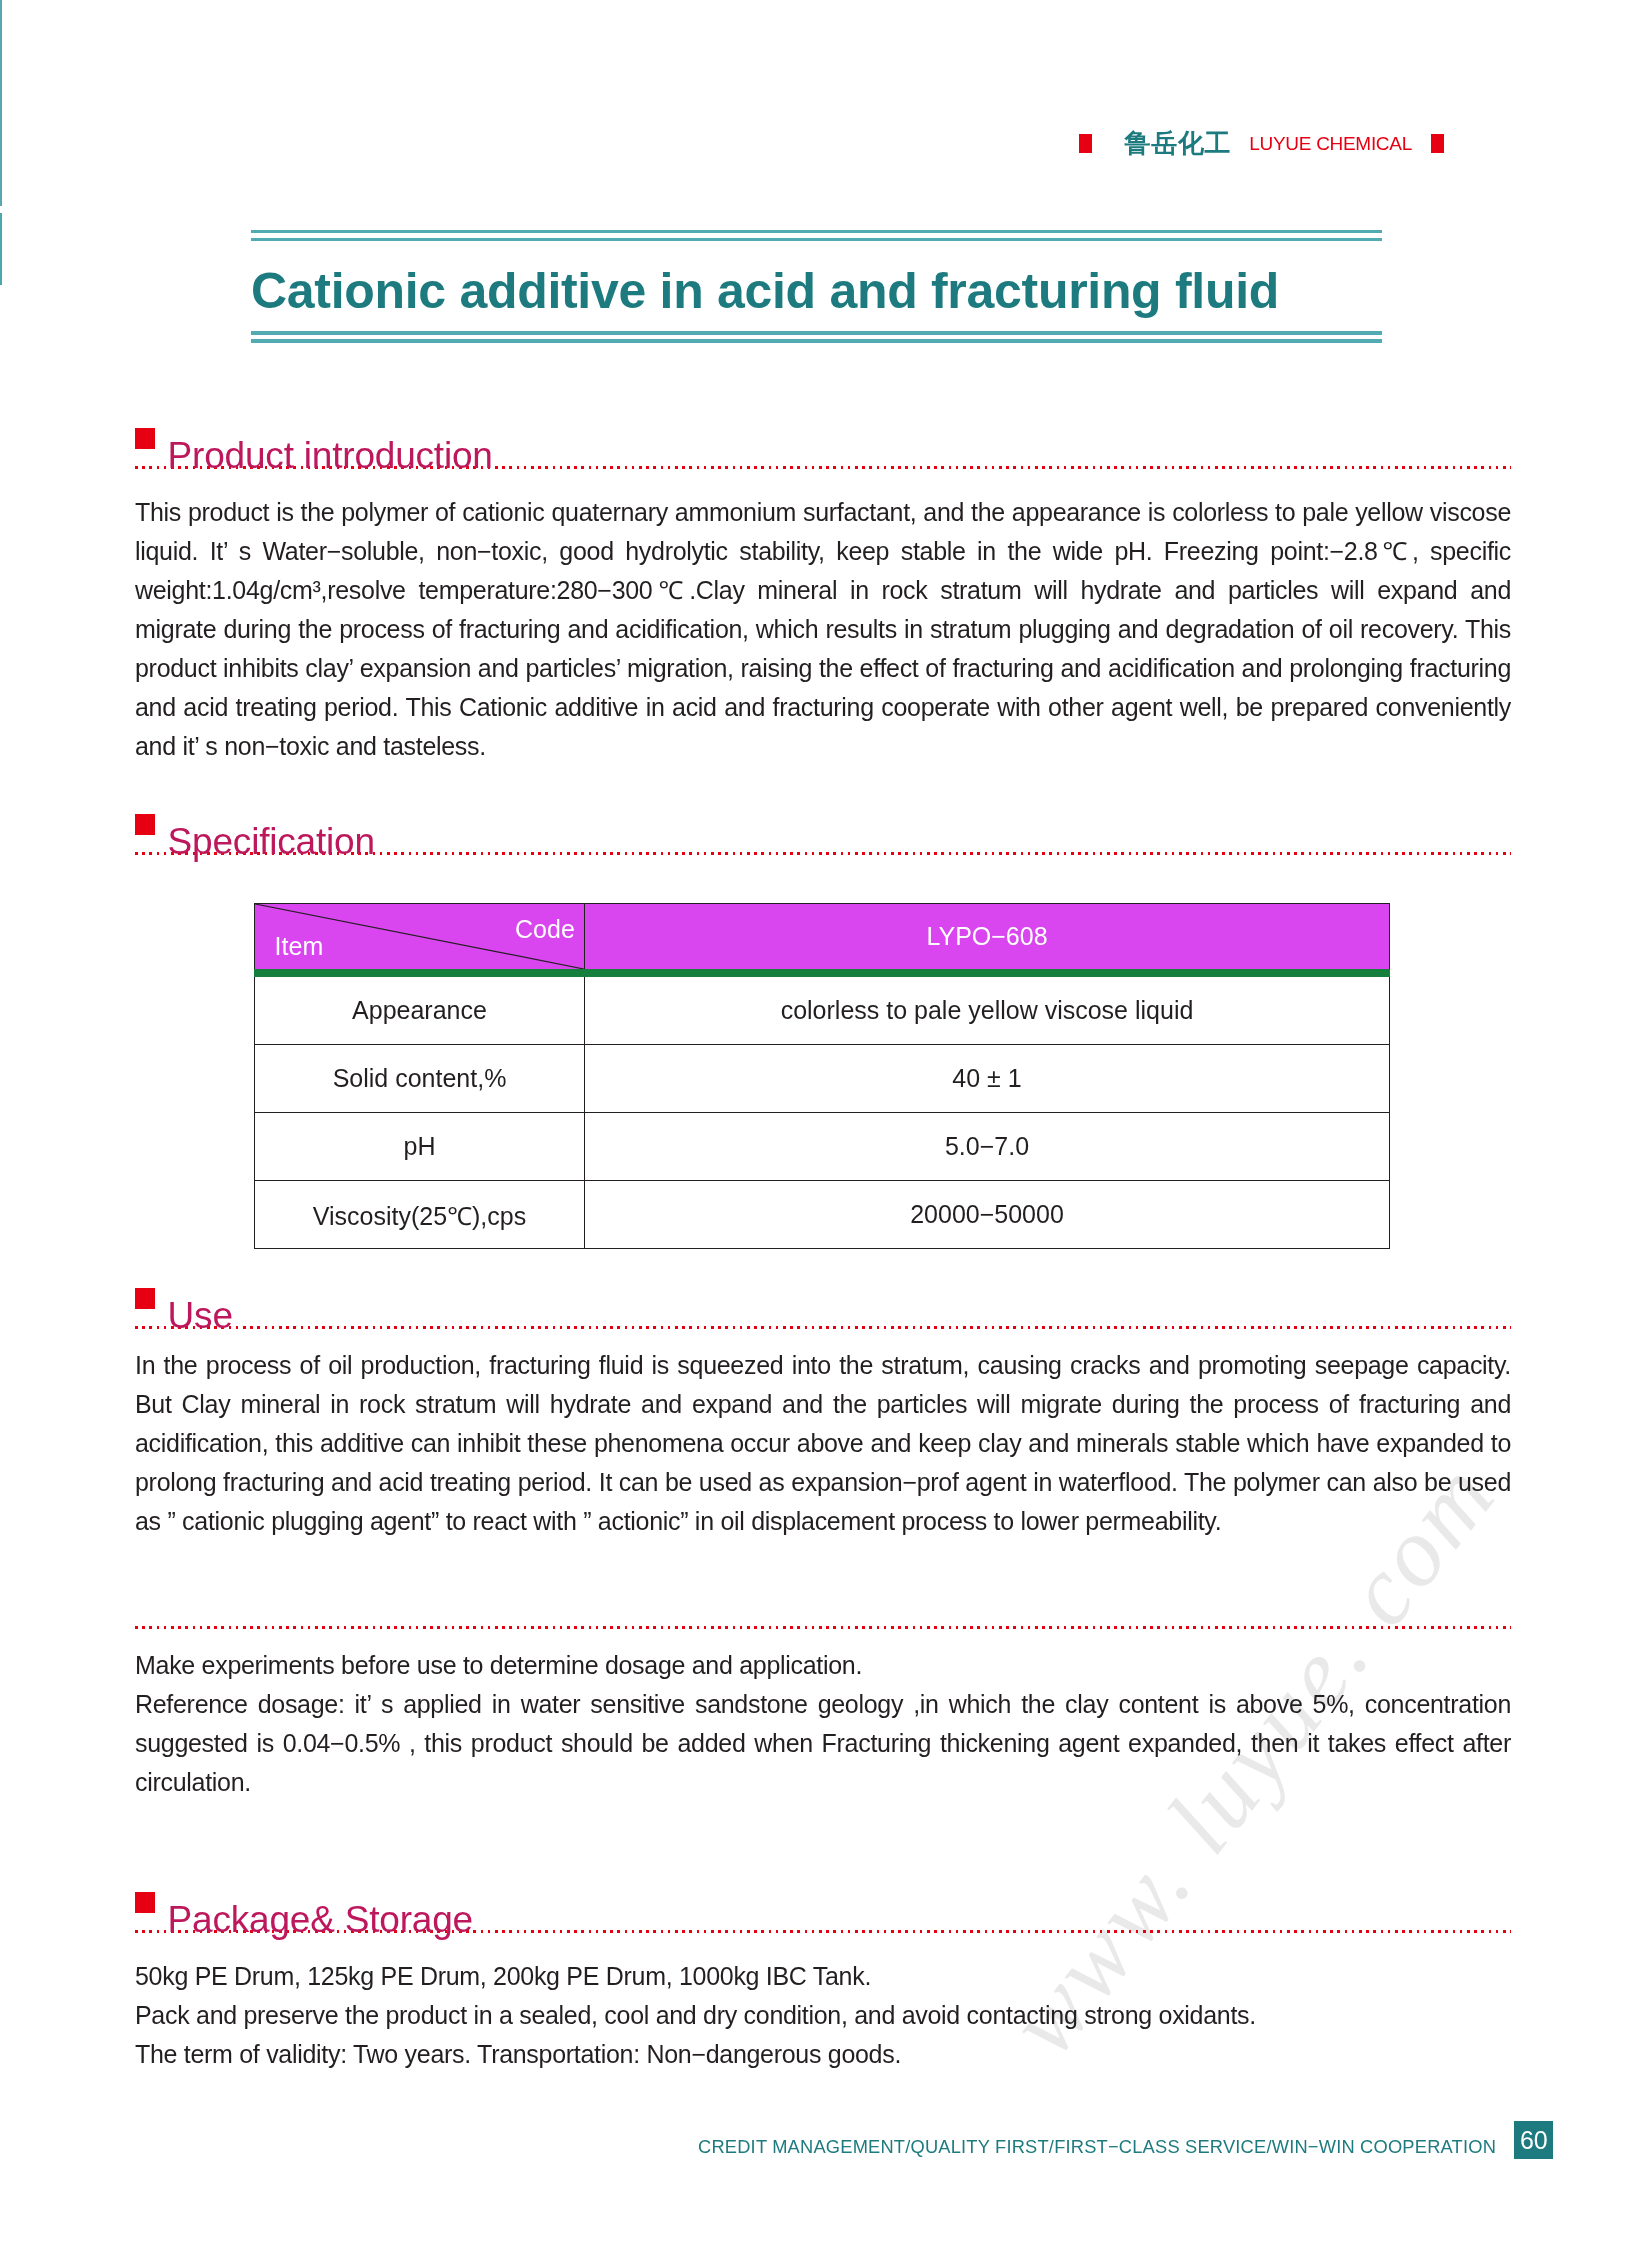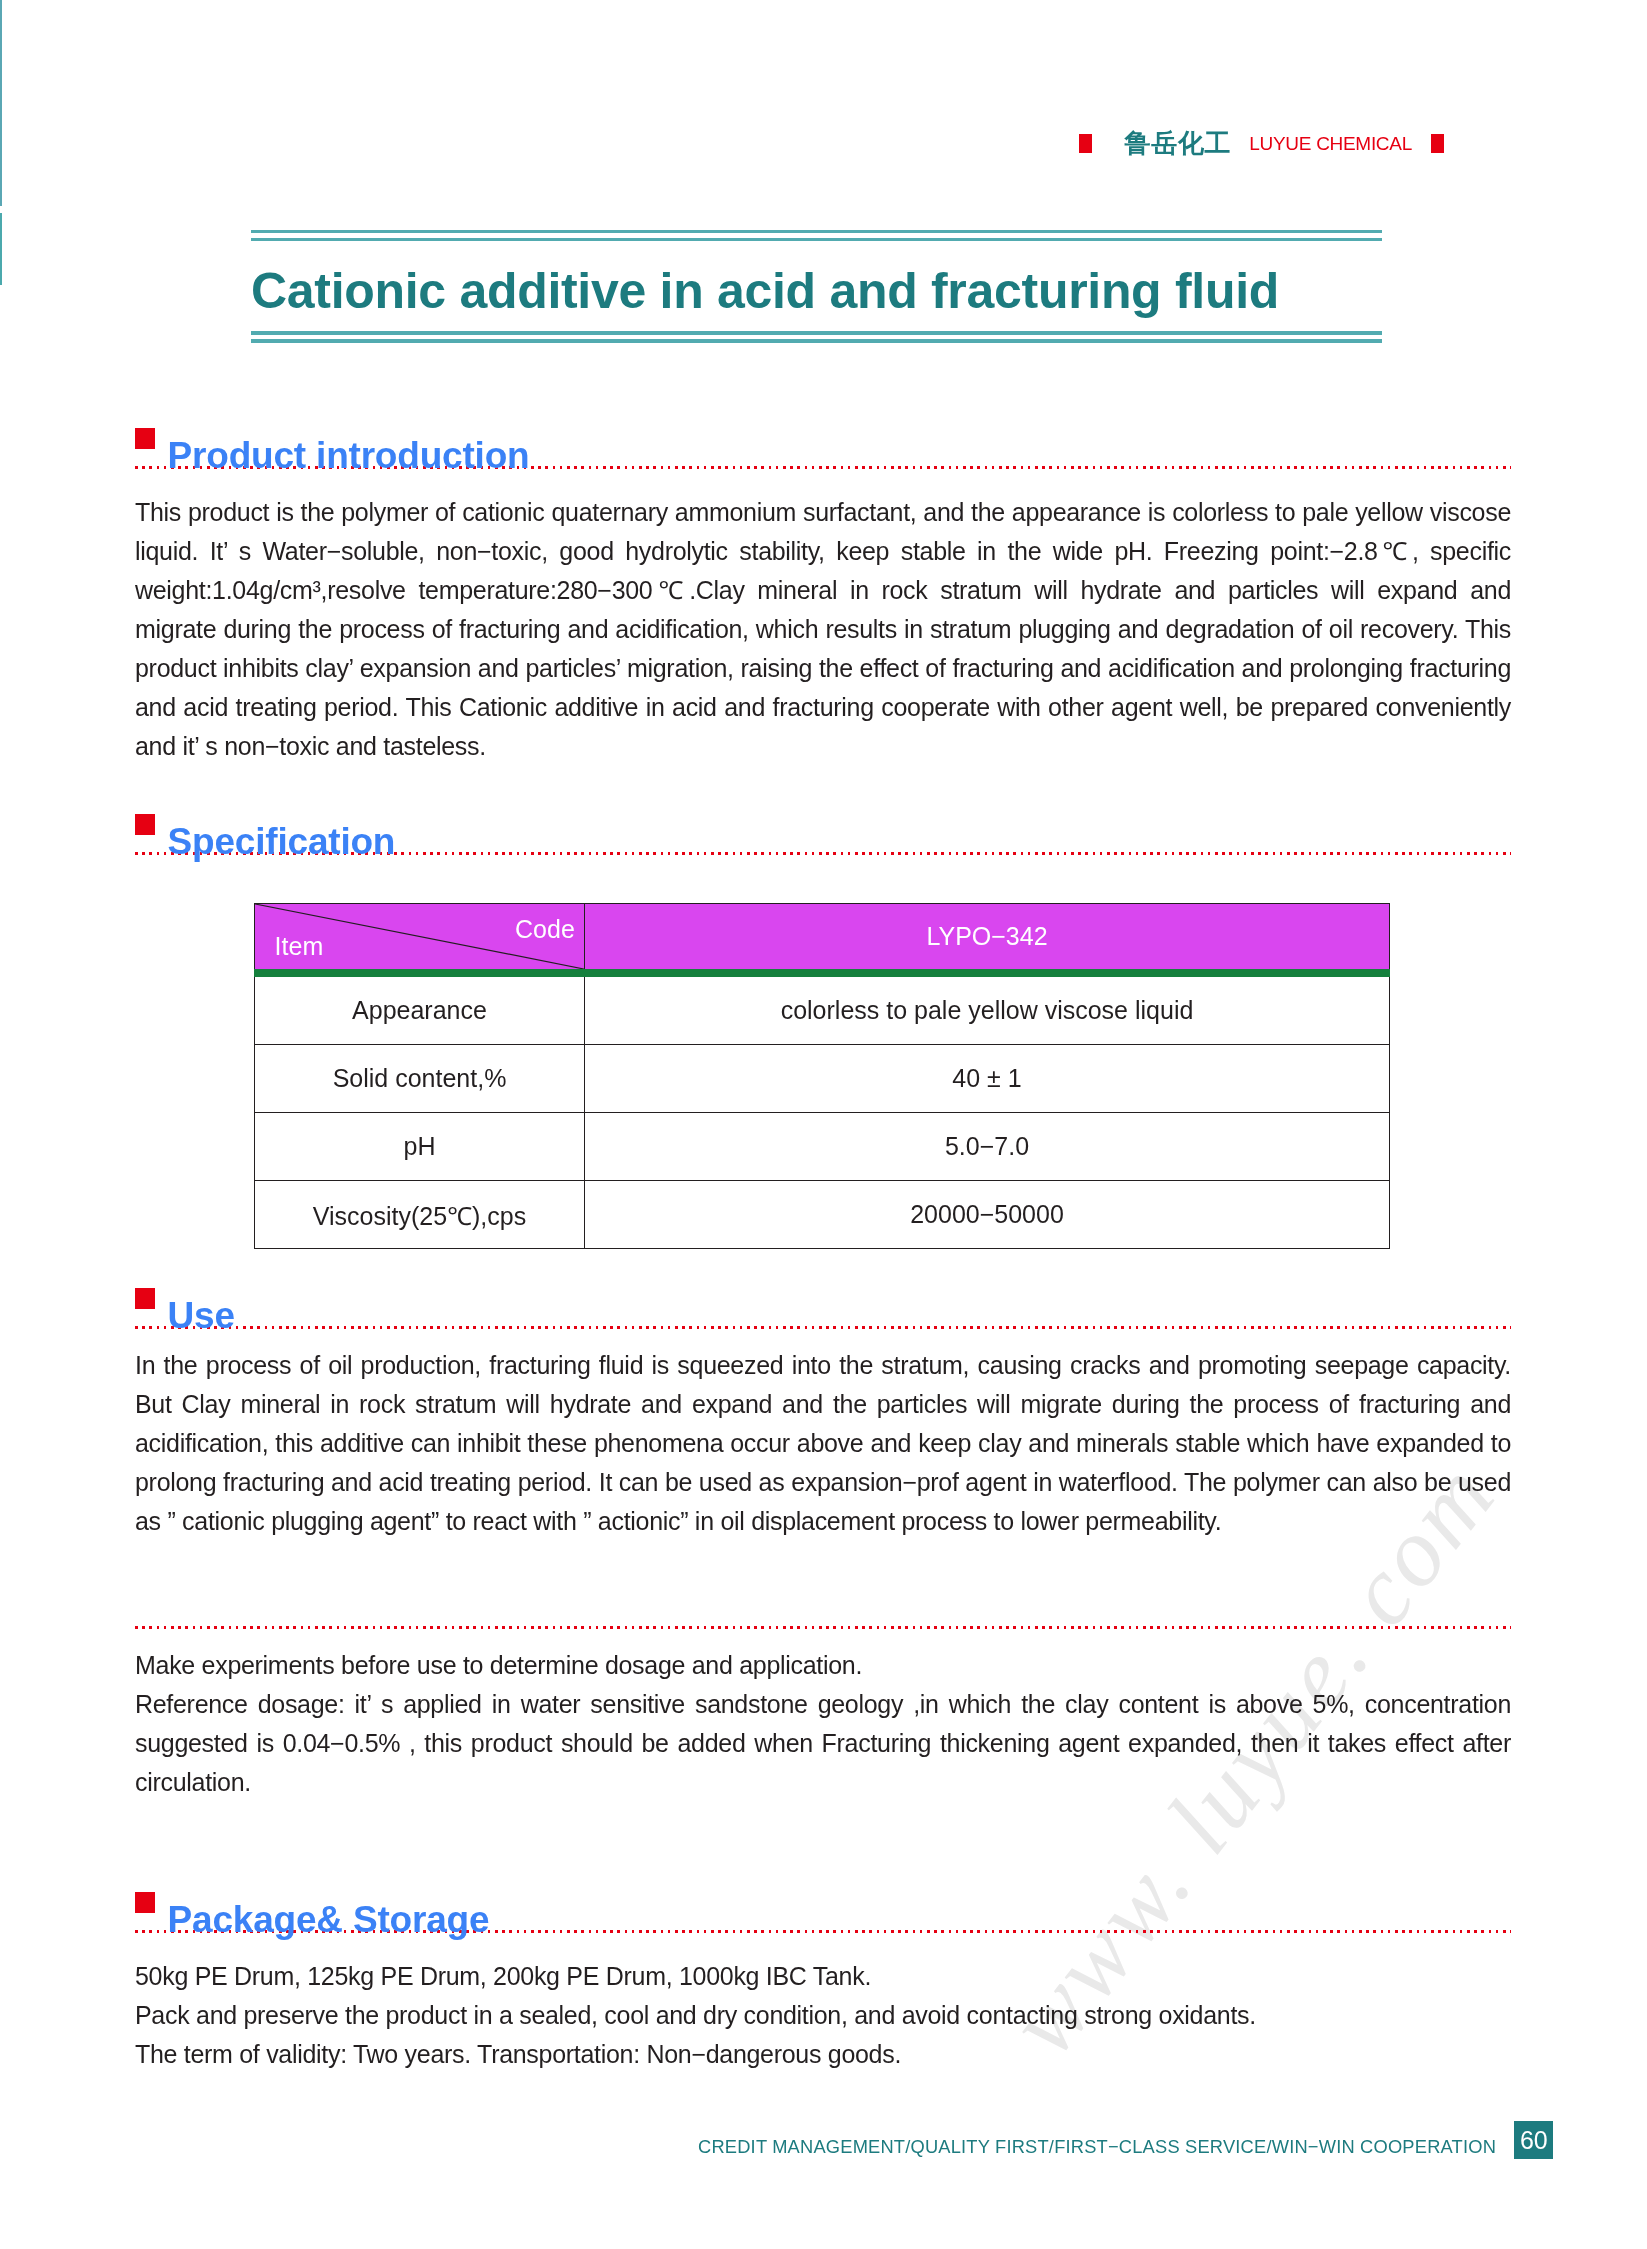--- a/index.html
+++ b/index.html
@@ -31,21 +31,21 @@
     .double-rule::after { top: 7.9px; }
     .page-title {
       font-size: 50px; font-weight: bold; color: #1d7b7f;
       height: 68px; line-height: 68px; margin: 9.2px 0 6.5px 0;
       letter-spacing: -0.3px; white-space: nowrap;
     }
 
     .section { position: absolute; left: 135px; width: 1376px; }
     .sec-head { display: flex; align-items: center; height: 39px; }
     .sec-head .sq { width: 19.6px; height: 21px; background: #e60012; margin-right: 13px; margin-top: 1.3px; }
-    .sec-head .txt { font-size: 37px; font-weight: bold; color: #3b82f6; letter-spacing: -0.2px; margin-top: 36px; }
+    .sec-head .txt { font-size: 37px; font-weight: normal; color: #be185d; letter-spacing: -0.2px; margin-top: 36px; }
     .dots {
       height: 3.3px; margin-top: 9.2px;
       background-image: repeating-linear-gradient(to right, #e60012 0 2.6px, transparent 2.6px 7.2px);
     }
     .body-text {
       font-size: 25px; line-height: 39px; color: #231f20;
       text-align: justify; text-align-last: left; letter-spacing: -0.3px;
     }
     .body-text p { margin: 0; }
     .plain p { text-align: left; }
@@ -128,21 +128,21 @@
   <table class="spec-table">
     <tbody>
         <tr class="head">
       <td class="c1 diag">
         <svg preserveAspectRatio="none" viewBox="0 0 100 100">
           <line x1="0" y1="0" x2="100" y2="100" stroke="#231f20" stroke-width="1.2" vector-effect="non-scaling-stroke"></line>
         </svg>
         <span class="code">Code</span>
         <span class="item">Item</span>
       </td>
-      <td>LYPO−342</td>
+      <td>LYPO−608</td>
     </tr>
     <tr class="body">
       <td class="c1">Appearance</td>
       <td>colorless to pale yellow viscose liquid</td>
     </tr>
     <tr class="body">
       <td class="c1">Solid content,%</td>
       <td>40 ± 1</td>
     </tr>
     <tr class="body">

